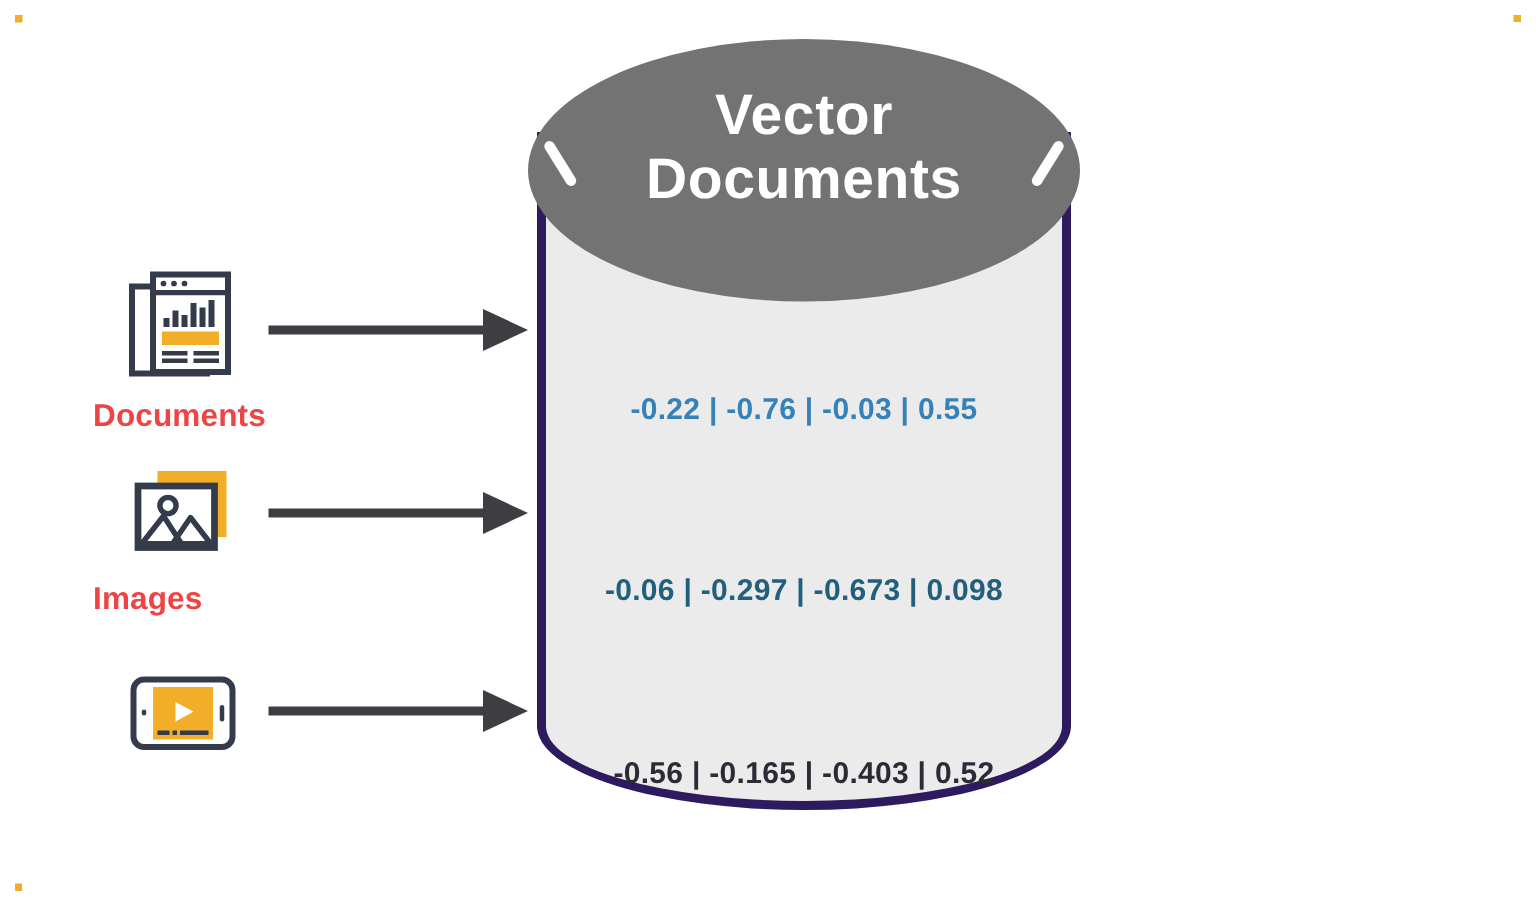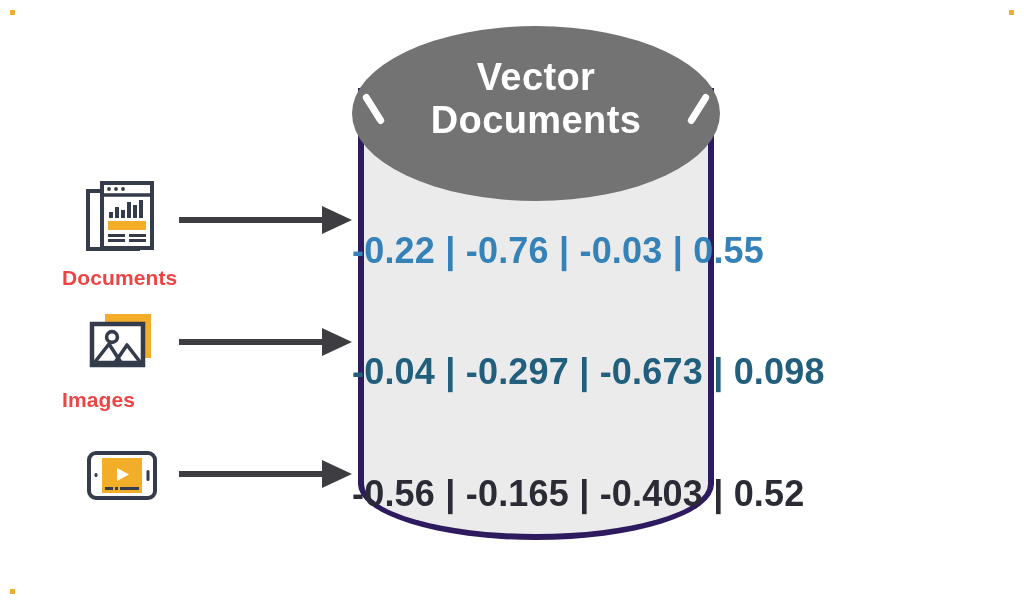--- a/index.html
+++ b/index.html
@@ -150,24 +150,25 @@
     top: 66px;
     transform: rotate(32deg);
   }
 
   
   .vec-row {
     position: absolute;
     left: 0;
     width: 368px;
     text-align: center;
-    font-size: 36px;
+    font-size: 20px;
     font-weight: bold;
     white-space: nowrap;
     letter-spacing: 0.2px;
+    margin-top: 32px;
   }
 
   
   .icon-wrap svg { display: block; }
 </style>
 </head>
 <body>
 
 <div class="canvas">
 
@@ -262,21 +263,21 @@
         <polygon points="148,6 178,20 148,34" fill="#3d3d42"></polygon>
       </svg>
     </div>
   </div>
 
   <div class="cylinder">
 
     <div class="cyl-body"></div>
 
     <div class="vec-row" style="top:204px; color:#3582b8;">-0.22 | -0.76 | -0.03 | 0.55</div>
-    <div class="vec-row" style="top:325px; color:#215f7d;">-0.04 | -0.297 | -0.673 | 0.098</div>
+    <div class="vec-row" style="top:325px; color:#215f7d;">-0.06 | -0.297 | -0.673 | 0.098</div>
     <div class="vec-row" style="top:447px; color:#2b2b36;">-0.56 | -0.165 | -0.403 | 0.52</div>
 
     <div class="cyl-top">
       <span class="slash left"></span>
       <span class="slash right"></span>
       <div class="cyl-title">
         <div>Vector</div>
         <div>Documents</div>
       </div>
     </div>

